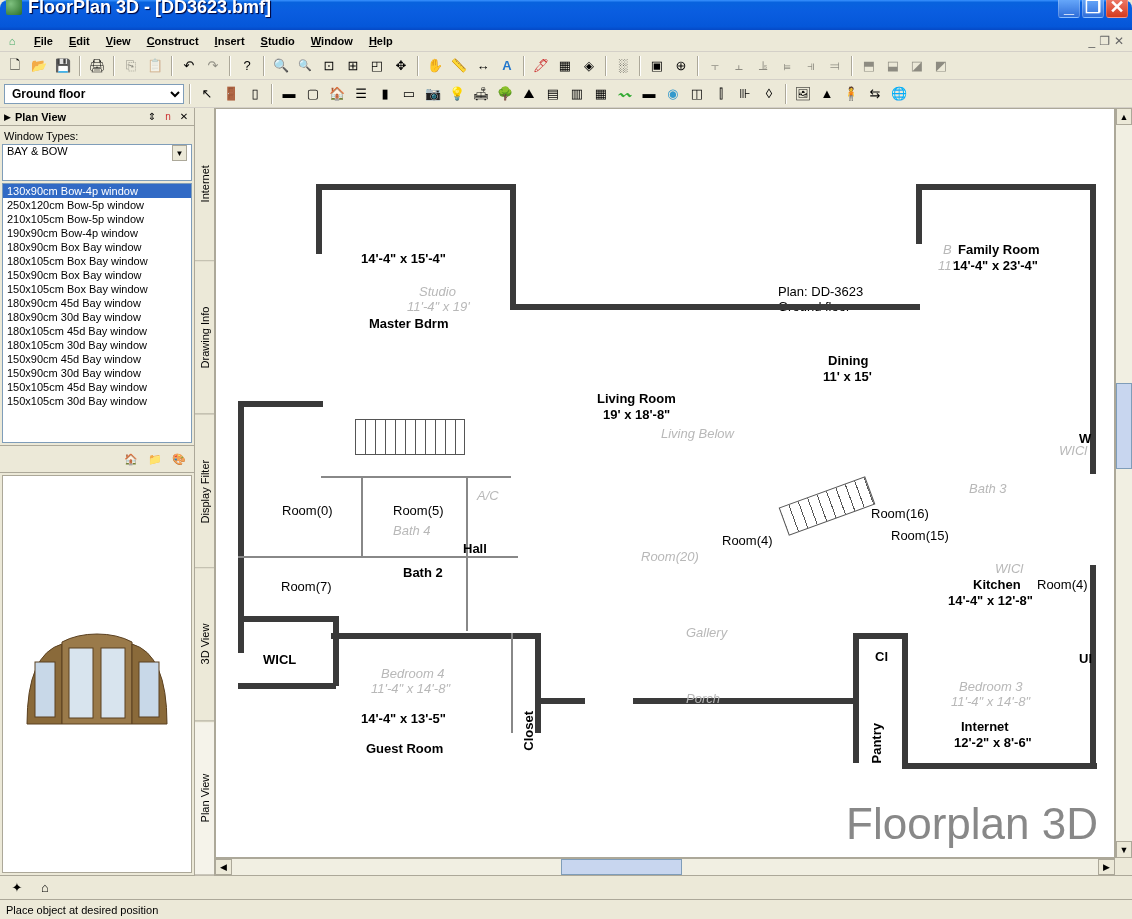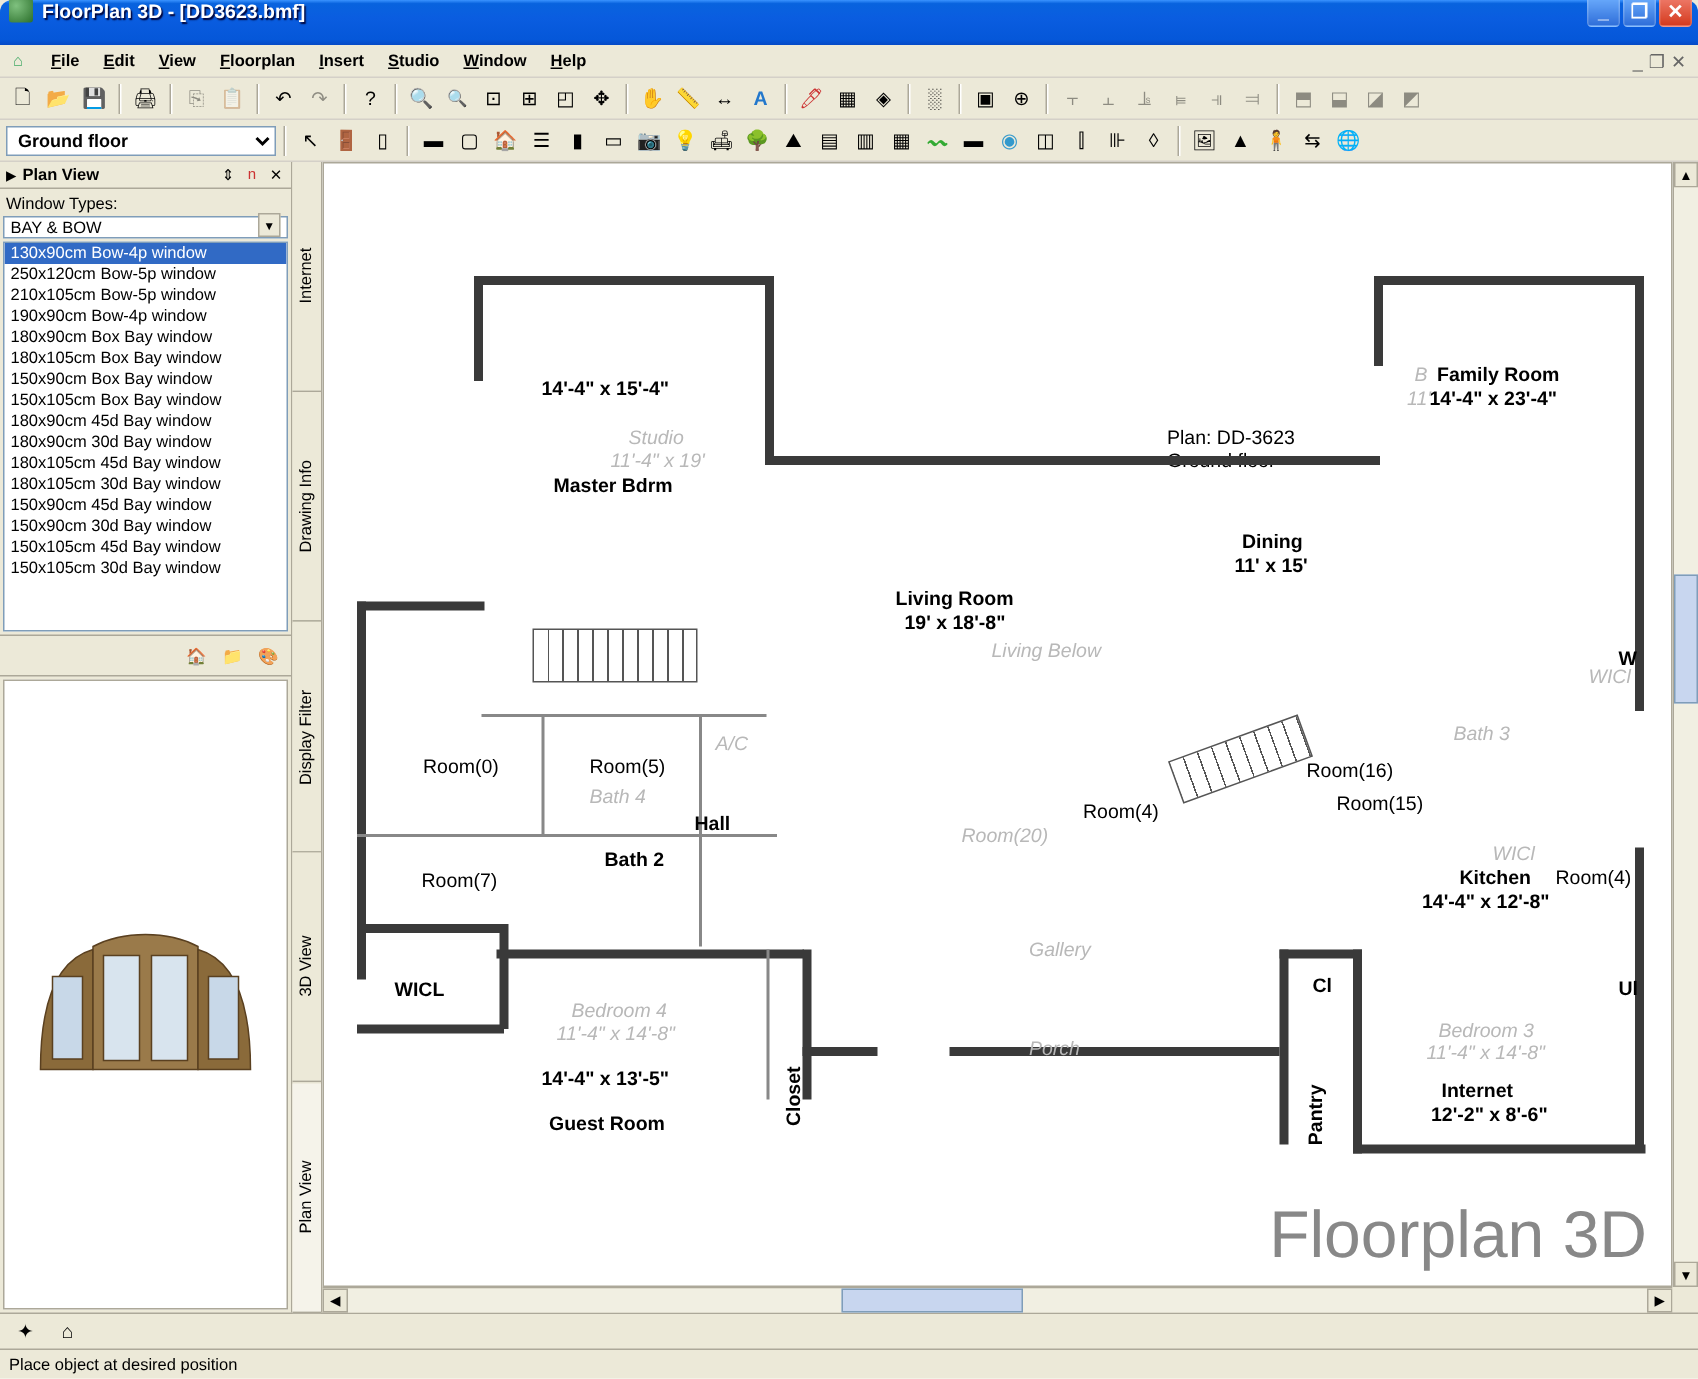--- a/index.html
+++ b/index.html
@@ -14,21 +14,21 @@
   flex-direction: column;
 }
 
 .titlebar {
   height: 30px;
   background: linear-gradient(to bottom, #3a93ff 0%, #0863de 8%, #0a5de0 40%, #0557d9 88%, #0549c6 100%);
   display: flex;
   align-items: center;
   padding: 0 4px 16px 6px;
   color: #fff;
-  font-size: 13px;
+  font-size: 18px;
   font-weight: bold;
   border-radius: 8px 8px 0 0;
 }
 .titlebar .app-icon {
   width: 16px; height: 16px; margin-right: 6px;
   background: radial-gradient(circle at 30% 30%, #7fc17f, #2a6e2a);
   border-radius: 2px;
 }
 .titlebar .title-text { flex: 1; text-shadow: 1px 1px 1px #003; }
 .win-btns { display: flex; gap: 2px; }
@@ -99,21 +99,21 @@
   padding: 0 4px; gap: 4px;
 }
 .panel-head .arrow { font-size: 9px; }
 .panel-head .title { font-weight: bold; flex:1; }
 .panel-head .ctrl { width:12px; font-size:10px; text-align:center; cursor:default;}
 .panel-label { padding: 4px 4px 2px; }
 .panel-combo {
   margin: 0 2px;
   border: 1px solid #7f9db9;
   background: #fff;
-  height: 15px; display:flex; align-items:flex-end;
+  height: 37px; display:flex; align-items:flex-start;
   padding: 0 4px;
 }
 .panel-combo .arrow-btn { margin-left:auto; background:#ece9d8; border:1px solid #aca899; width:15px; height:16px; display:flex; align-items:center; justify-content:center; font-size:8px;}
 .listbox {
   margin: 2px;
   border: 1px solid #7f9db9;
   background: #fff;
   overflow-y: auto;
   height: 260px;
 }
@@ -233,21 +233,21 @@
     <div class="win-btn close">✕</div>
   </div>
 </div>
 
 <div class="menubar">
   <div class="home-icon">⌂</div>
   <div id="menu-items" style="display: flex; font-weight: bold;">
       <div class="menu-item">File</div>
       <div class="menu-item">Edit</div>
       <div class="menu-item">View</div>
-      <div class="menu-item">Floorplan</div>
+      <div class="menu-item">Construct</div>
       <div class="menu-item">Insert</div>
       <div class="menu-item">Studio</div>
       <div class="menu-item">Window</div>
       <div class="menu-item">Help</div>
     </div>
   <div class="mdi-ctrls">
     <span>_</span>
     <span>❐</span>
     <span>✕</span>
   </div>

